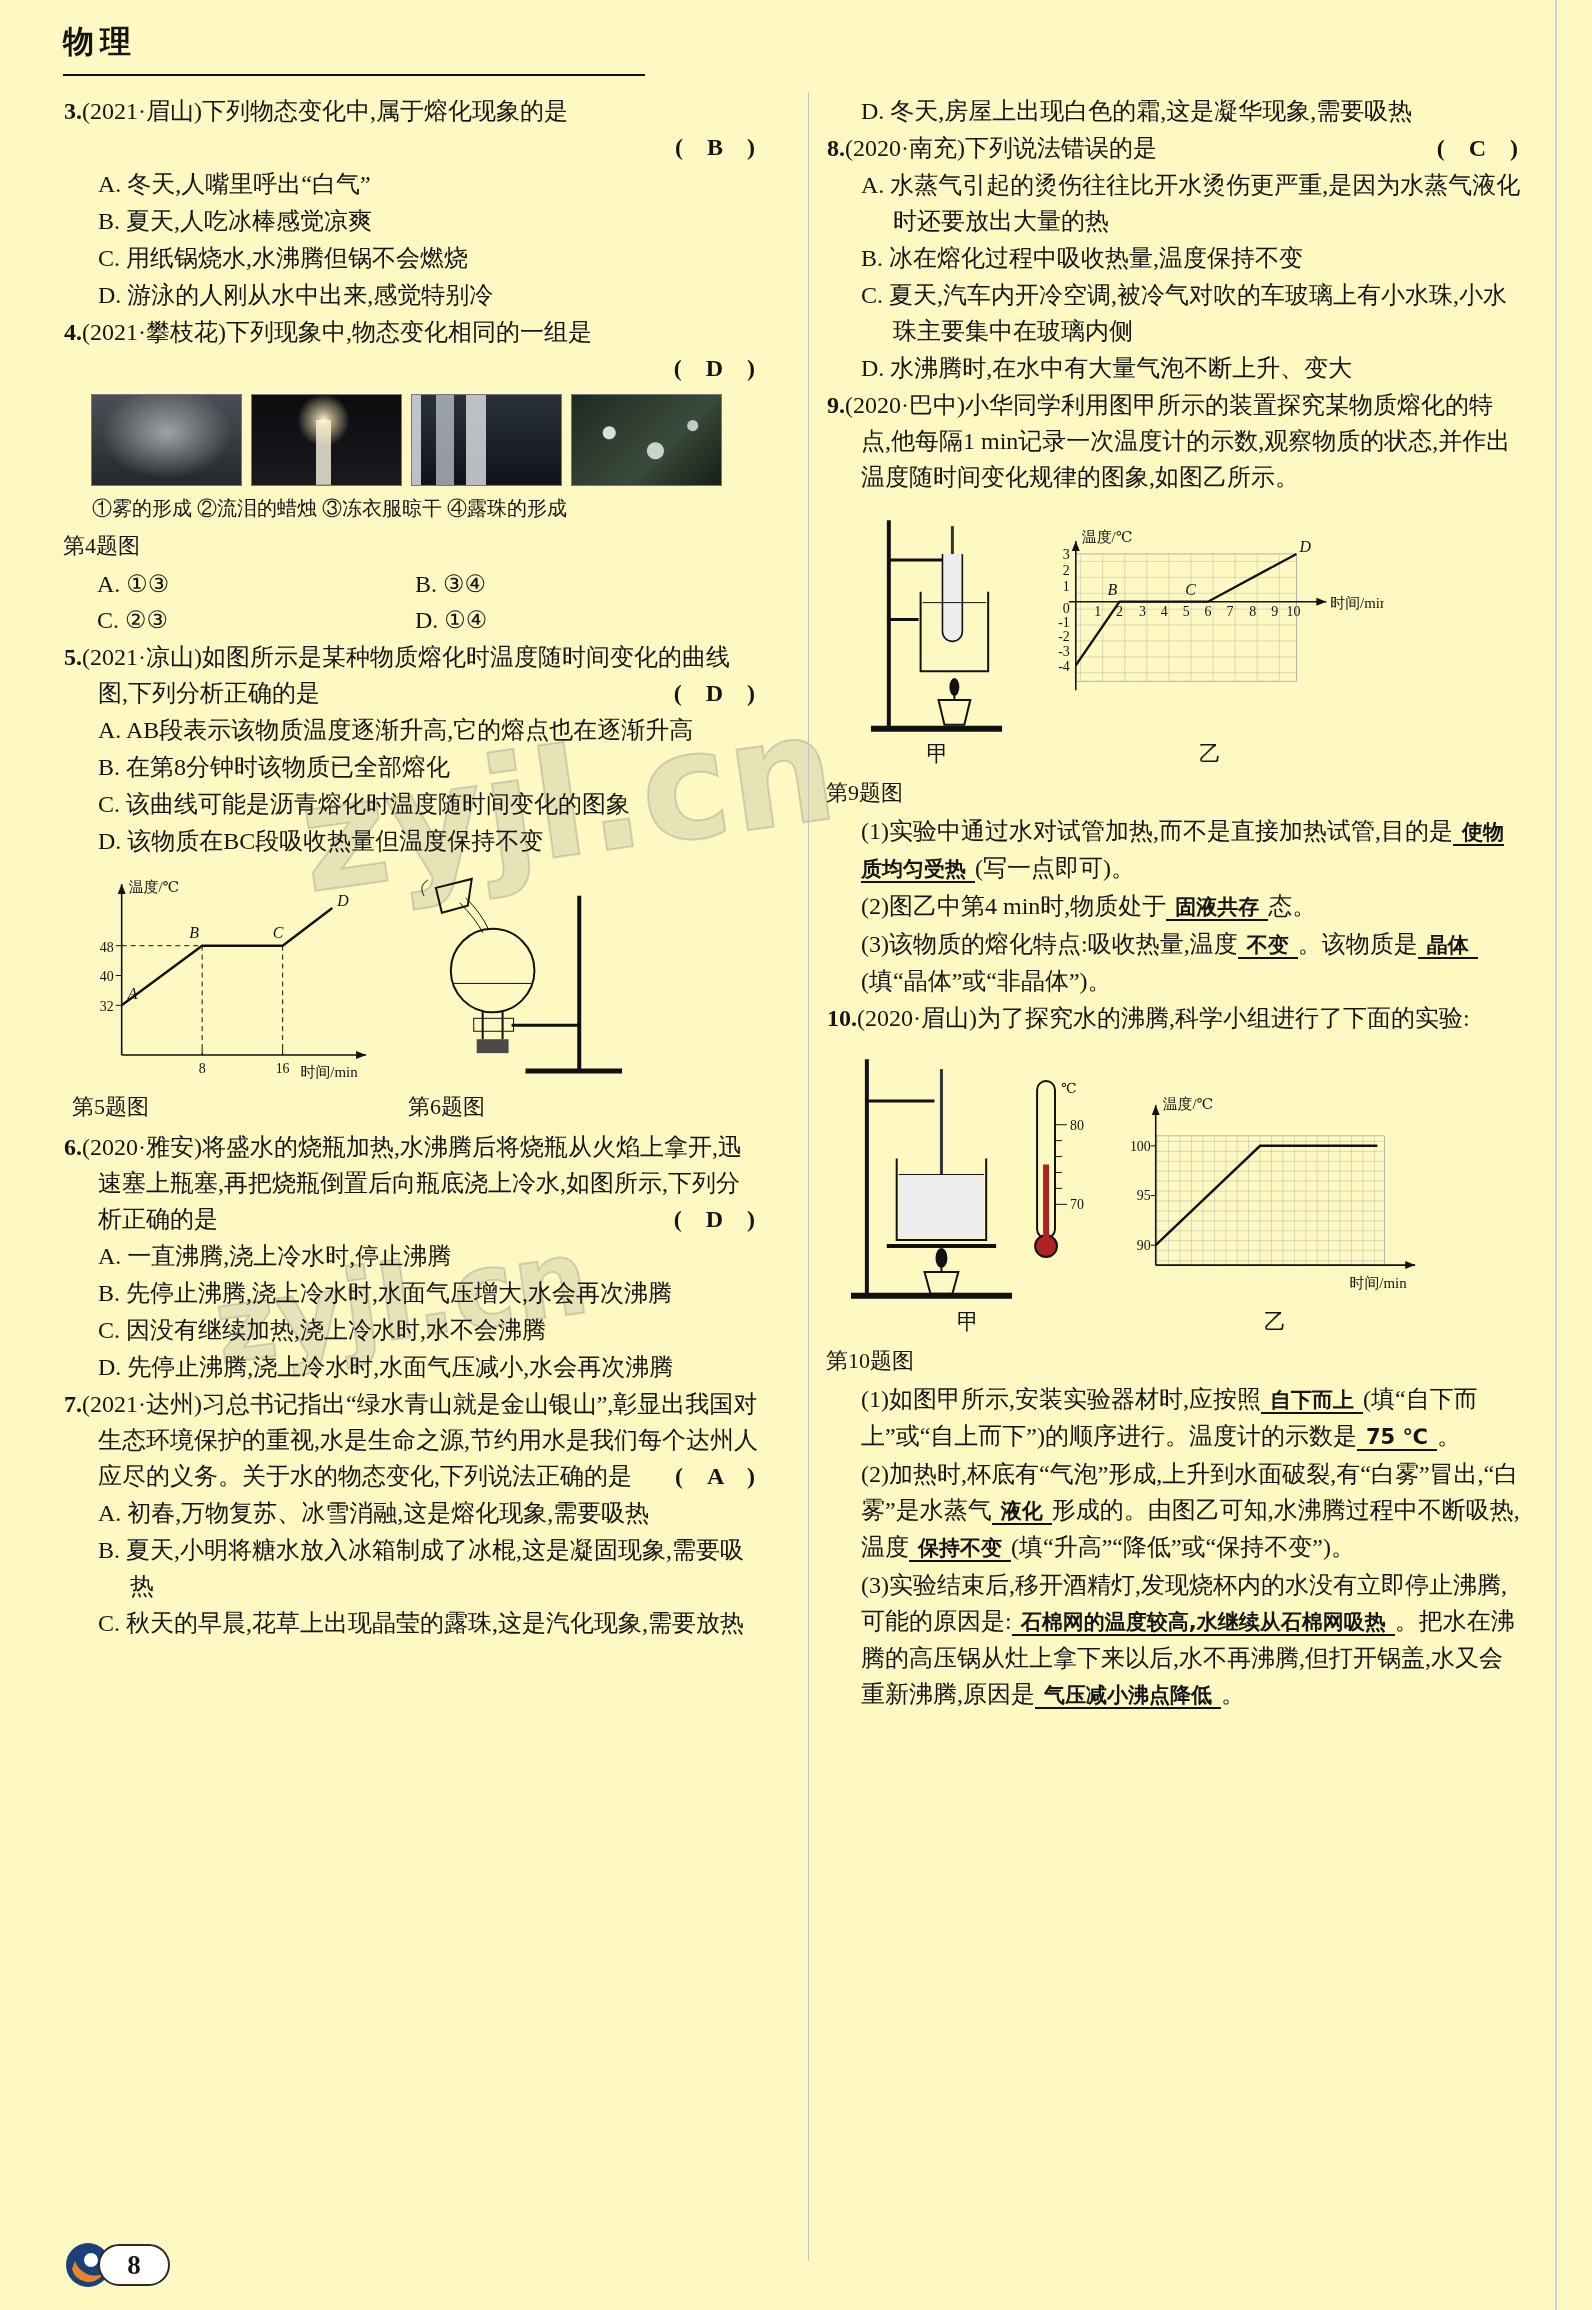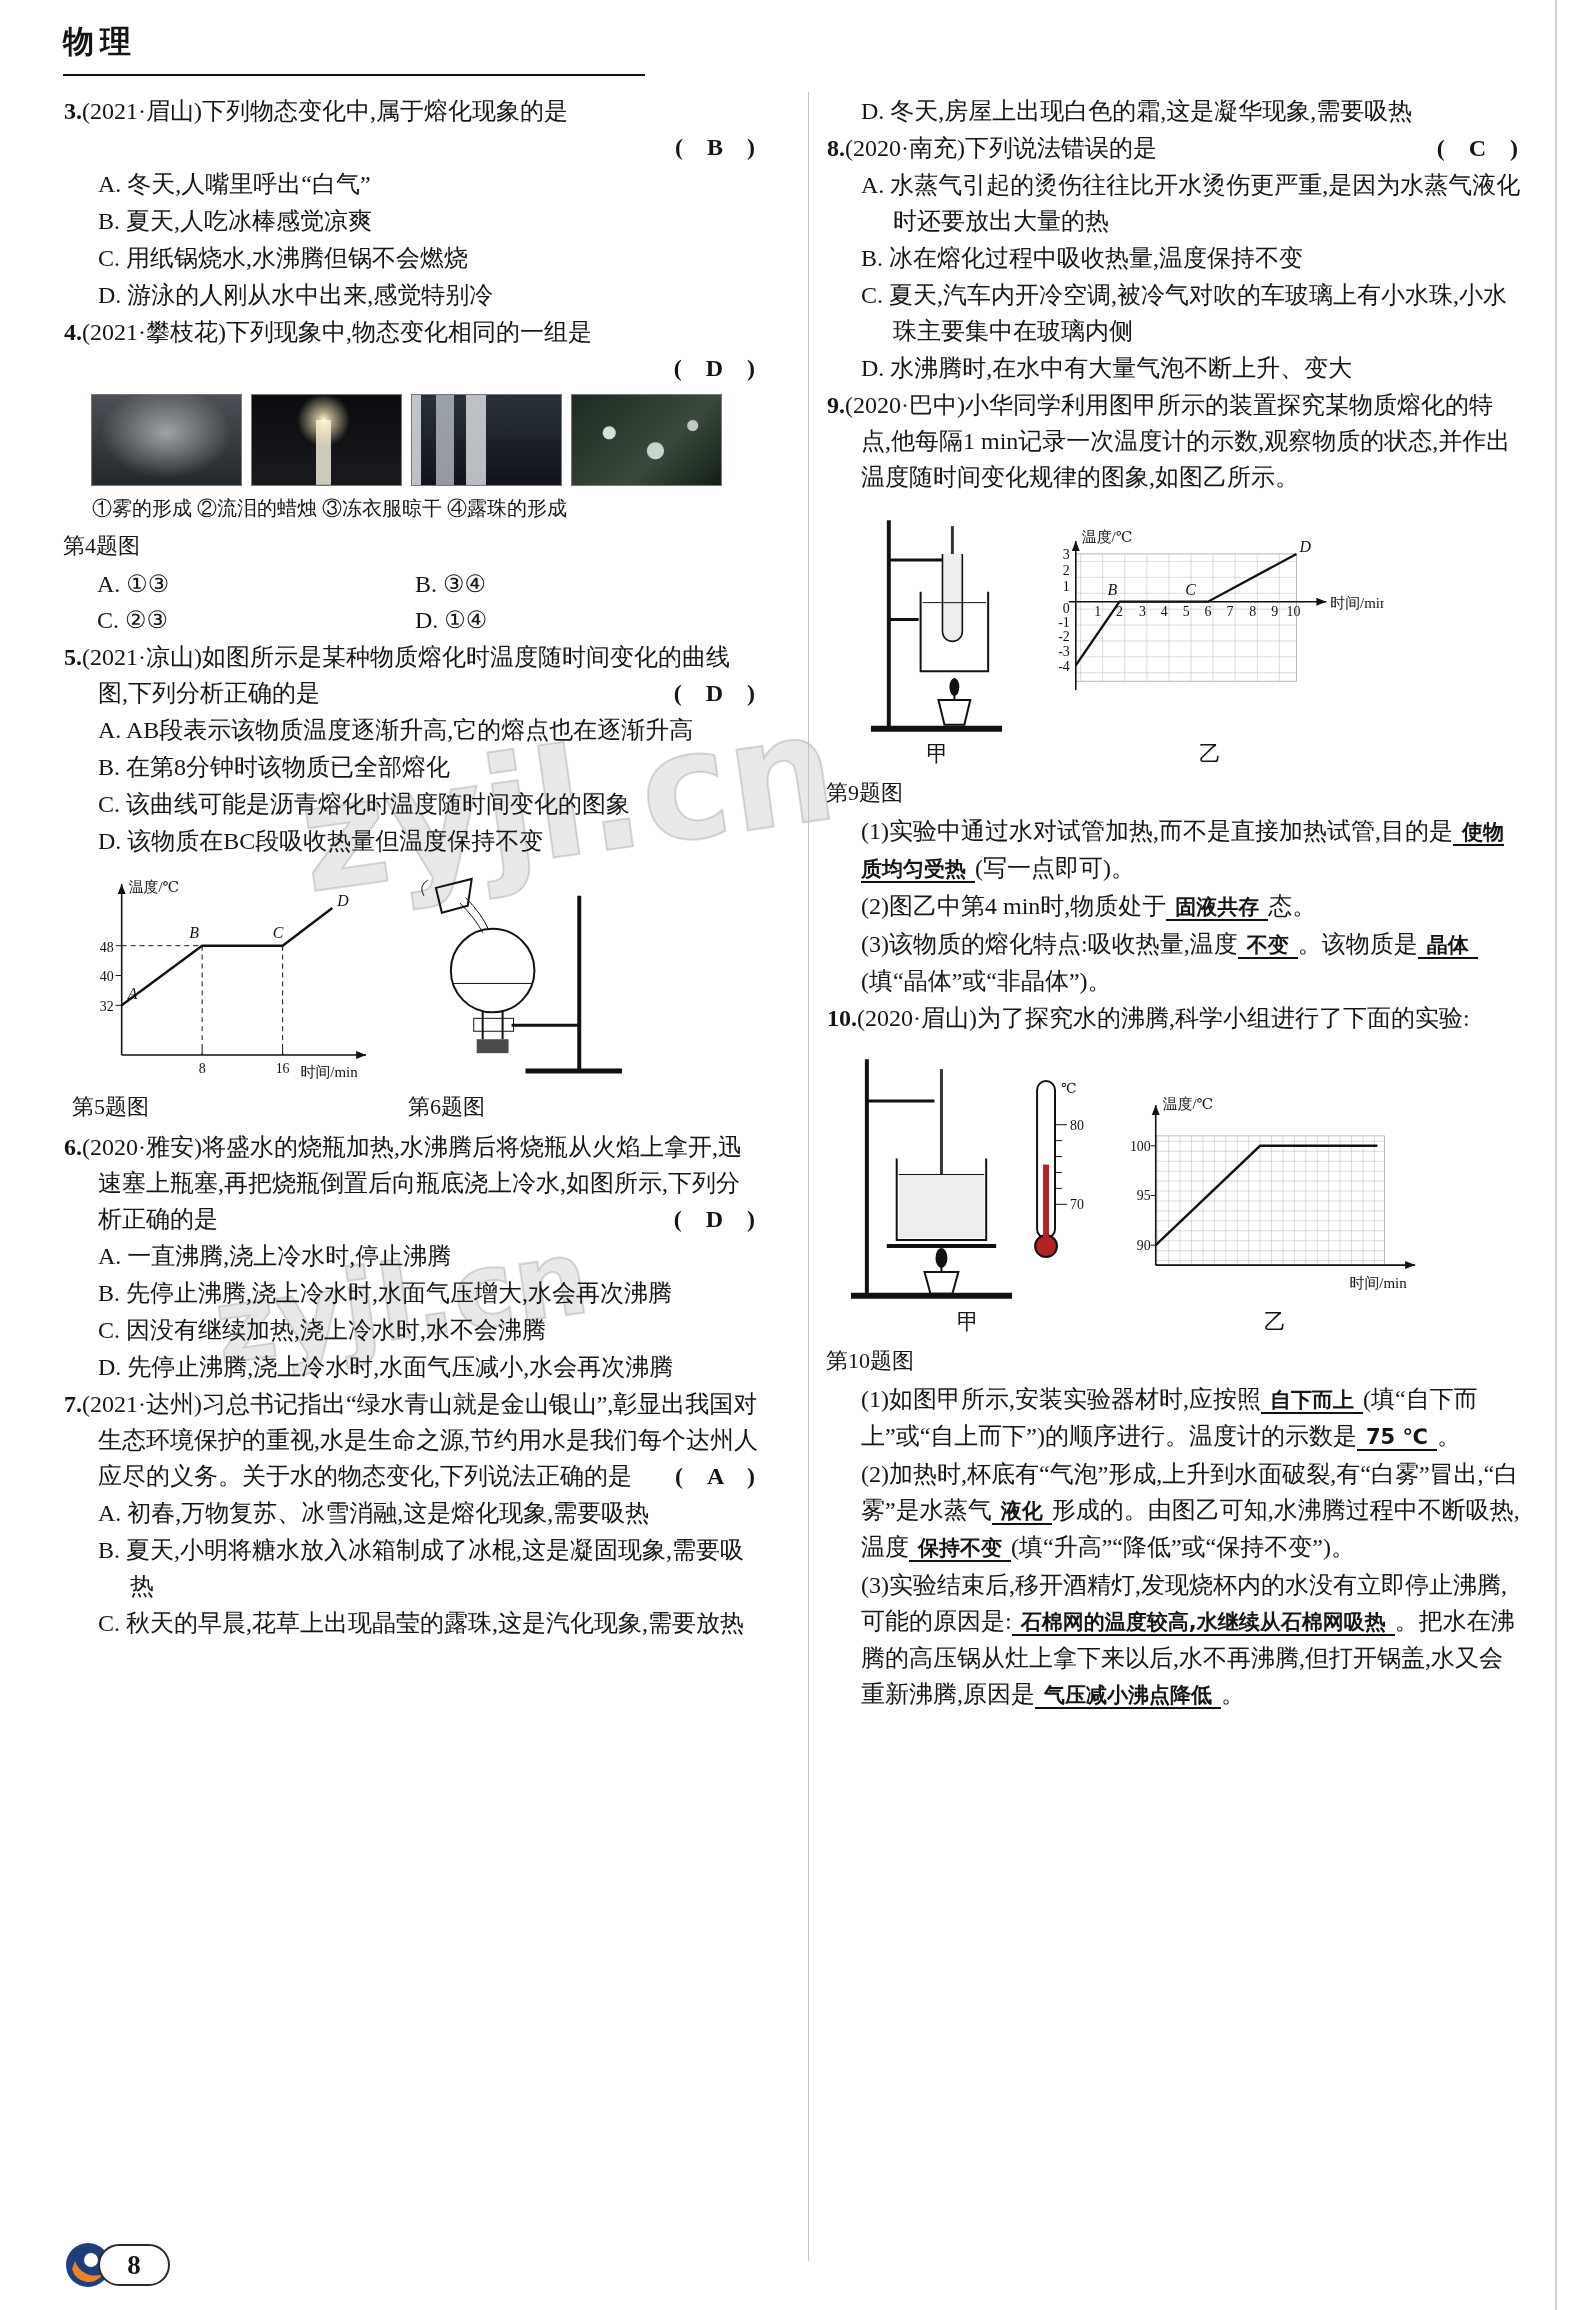--- a/index.html
+++ b/index.html
@@ -1,19 +1,19 @@
 <!DOCTYPE html>
 <html><head>
 <meta charset="utf-8">
 <style>
   * { box-sizing: border-box; }
   body { margin:0; background:#e8e8e8; }
   .page {
     position:relative; width:1593px; height:2310px; margin:0 auto;
-    background:#ffffff; overflow:hidden;
+    background:#fef9c3; overflow:hidden;
     font-family:"Liberation Serif","DejaVu Serif",serif;
     font-size:24px; line-height:36px; color:#151515;
   }
   .subject { position:absolute; left:63px; top:24px; font-size:31px; font-weight:bold; letter-spacing:6px; z-index:2; }
   .header-rule { position:absolute; left:63px; top:74px; width:582px; height:2px; background:#111; z-index:2; }
   .col-divider { position:absolute; left:808px; top:92px; width:1px; height:2169px; background:#c3c3c3; z-index:1; }
   .page-edge { position:absolute; left:1555px; top:0; width:2px; height:100%; background:#d2d2d2; }
 
   .wm { position:absolute; z-index:0; font-family:"DejaVu Sans","Liberation Sans",sans-serif; font-weight:bold;
         color:rgba(130,130,130,0.18); -webkit-text-stroke:2px rgba(120,120,120,0.28); pointer-events:none; }

